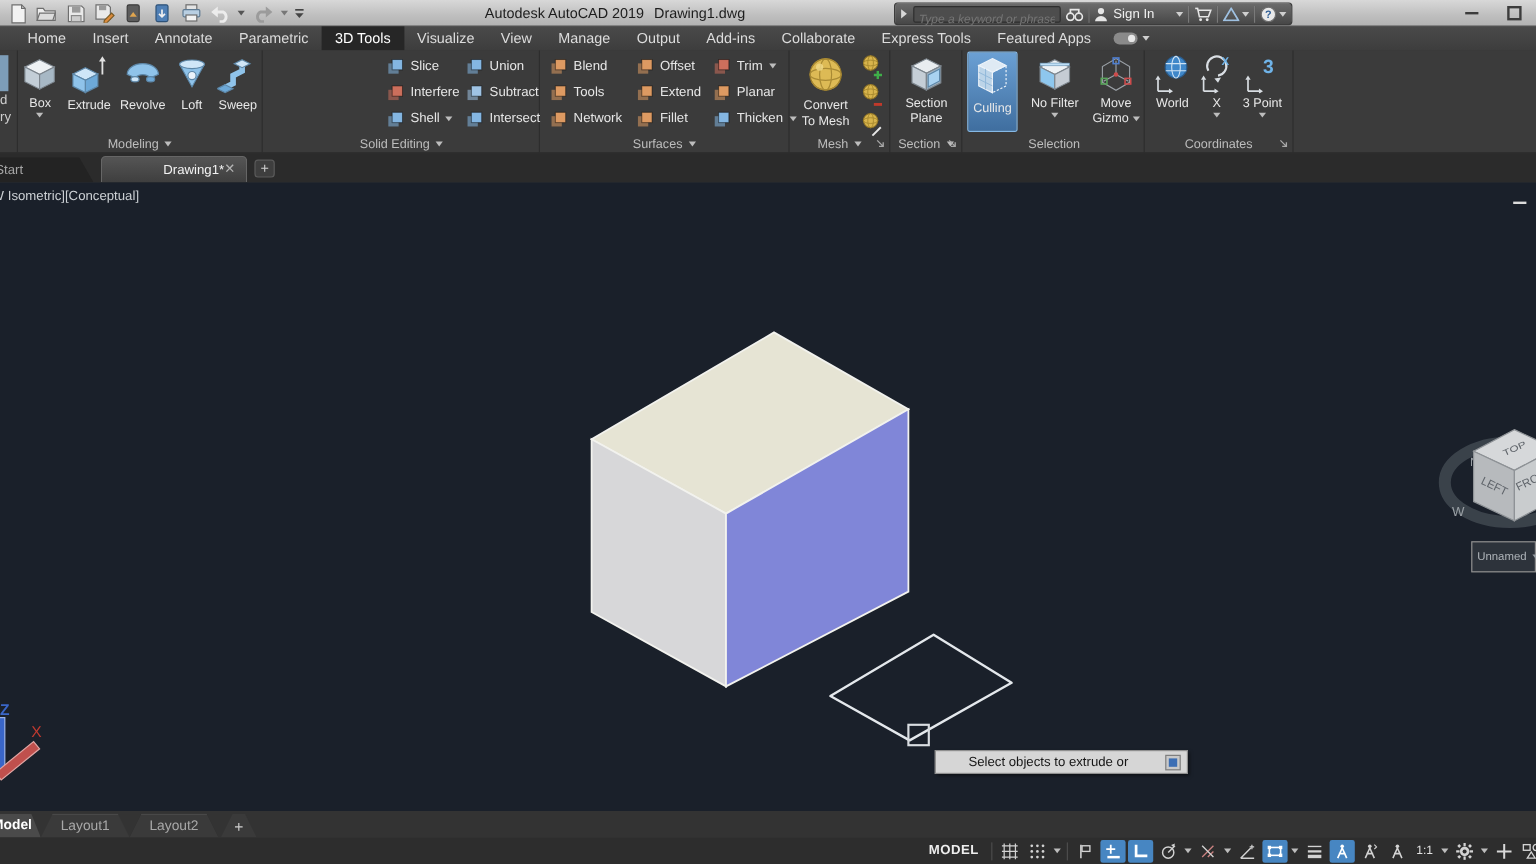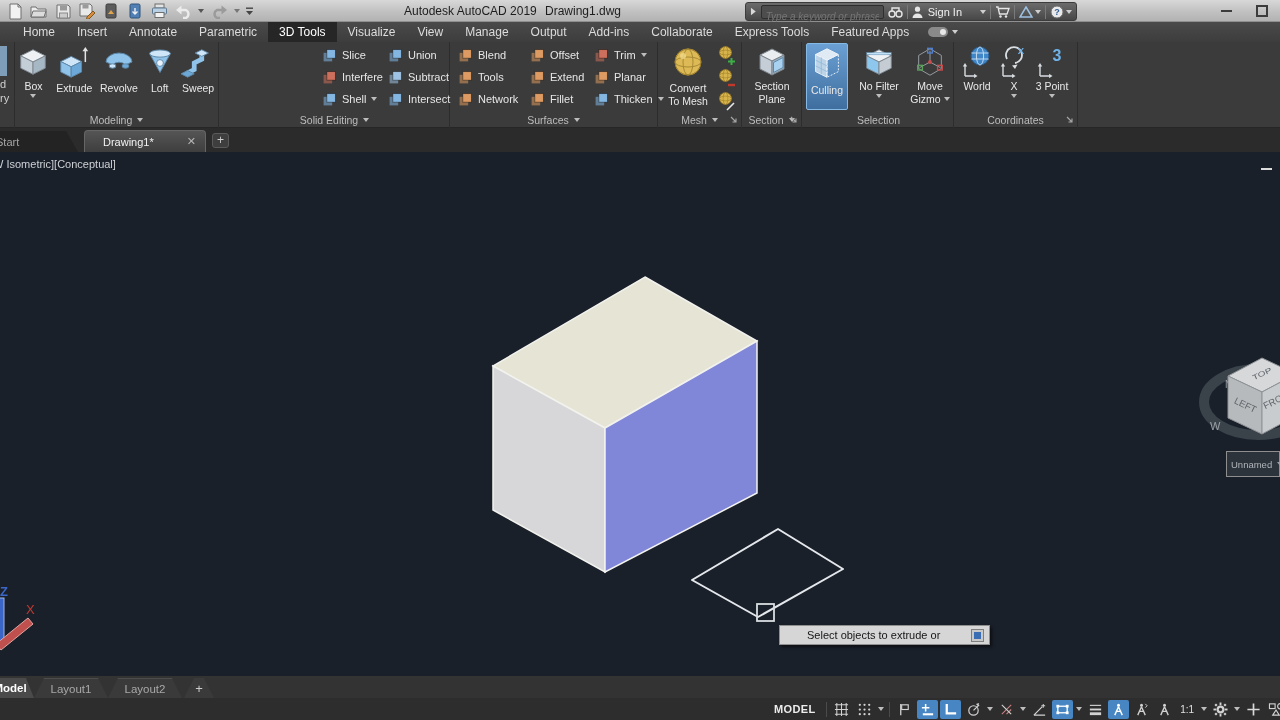--- a/index.html
+++ b/index.html
@@ -60,21 +60,21 @@
   .frag { position:absolute; font-size:11px; color:#cfcfcf; }
 
   
   .filetabs { position:absolute; left:0; top:128px; width:1280px; height:24px; background:#2b2b2b; }
   .ftab-start { position:absolute; left:-30px; top:3px; width:108px; height:21px; background:#232323;
     clip-path:polygon(0 0, calc(100% - 12px) 0, 100% 100%, 0 100%);
     color:#a5a5a5; font-size:11px; display:flex; align-items:center; padding-left:26px; }
   .ftab-active { position:absolute; left:84px; top:2px; width:122px; height:22px;
     background:linear-gradient(#555555,#3e3e3e); border:1px solid #666; border-bottom:none;
     border-radius:4px 4px 0 0; color:#f2f2f2; font-size:11px;
-    display:flex; align-items:center; justify-content:space-between; padding:0 9px 0 18px; }
+    display:flex; align-items:center; justify-content:flex-end; padding:0 9px 0 18px; }
   .ftab-close { color:#b5b5b5; font-size:11px; line-height:11px; }
   .ftab-plus { position:absolute; left:212px; top:5px; width:17px; height:15px; background:#3e3e3e;
     border:1px solid #5a5a5a; border-radius:3px; color:#cfcfcf; font-size:12px; line-height:13px;
     text-align:center; }
 
   
   .viewport { position:absolute; left:0; top:152px; width:1280px; height:524px; background:#1a202a; overflow:hidden; }
   .vp-label { position:absolute; left:-7px; top:6px; font-size:11px; color:#cdd1d5; white-space:nowrap; }
   .vp-min { position:absolute; left:1261px; top:16px; width:11px; height:2px; background:#dcdcdc; }
   .canvas-svg { position:absolute; left:0; top:0; }

